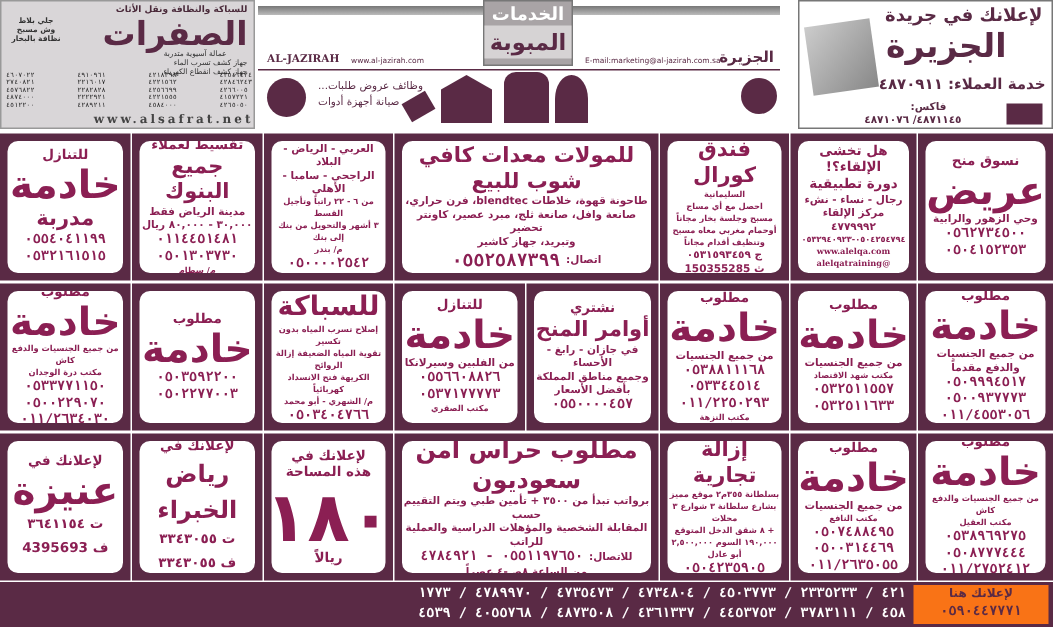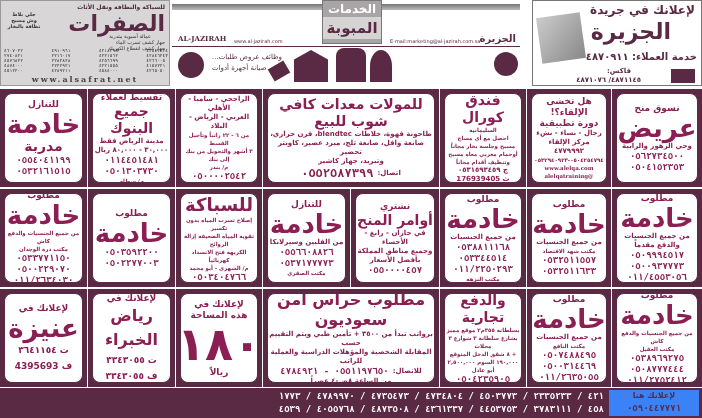--- a/index.html
+++ b/index.html
@@ -5,21 +5,21 @@
   html,body{margin:0;padding:0;}
   body{width:702px;height:418px;background:#ffffff;overflow:hidden;position:relative;font-family:"DejaVu Sans",sans-serif;}
   .hdr-left{position:absolute;left:0;top:0;width:170px;height:86px;background:#d9d6d8;border:1px solid #999;box-sizing:border-box;}
   .hdr-left .tag{position:absolute;right:4px;top:2px;font-size:6px;color:#4a2a3a;font-weight:bold;direction:rtl;}
   .hdr-left .logo{position:absolute;right:4px;top:10px;font-size:22px;font-weight:bold;color:#5a2a45;direction:rtl;letter-spacing:1px;}
   .hdr-left .sub{position:absolute;right:18px;top:32px;font-size:5px;color:#333;direction:rtl;}
   .hdr-left .svc{position:absolute;right:4px;top:38px;font-size:5px;color:#333;direction:rtl;line-height:6px;}
   .hdr-left .side{position:absolute;left:6px;top:10px;width:34px;font-size:5px;color:#333;direction:rtl;text-align:center;line-height:6px;font-weight:bold;}
   .hdr-left .phones{position:absolute;left:3px;top:47px;width:164px;display:flex;flex-direction:row-reverse;justify-content:space-between;font-size:4.5px;color:#222;font-family:"DejaVu Sans Mono",monospace;line-height:5px;}
   .hdr-left .phones .col{display:flex;flex-direction:column;}
-  .hdr-left .url{position:absolute;left:0;right:0;bottom:1px;text-align:center;font-size:8px;font-weight:bold;color:#444;letter-spacing:2px;font-family:"DejaVu Serif",serif;}
+  .hdr-left .url{position:absolute;left:0;right:0;bottom:1px;text-align:right;font-size:8px;font-weight:bold;color:#444;letter-spacing:2px;font-family:"DejaVu Serif",serif;}
   .hdr-mid{position:absolute;left:172px;top:0;width:348px;height:86px;}
   .hdr-mid .bar{position:absolute;left:0;right:0;top:4px;height:6px;background:linear-gradient(#777,#bbb);}
   .hdr-mid .title-box{position:absolute;left:150px;top:0;width:60px;height:44px;background:#a9a4a6;border:1px solid #777;box-sizing:border-box;text-align:center;}
   .hdr-mid .title1{font-size:12px;color:#fff;font-weight:bold;display:block;line-height:16px;}
   .hdr-mid .title2{font-size:15px;color:#5a2a45;font-weight:bold;display:block;line-height:22px;background:#d6d3d4;}
   .hdr-mid .alj{position:absolute;left:6px;top:34px;font-size:7px;color:#5a2a45;font-weight:bold;font-family:"DejaVu Serif",serif;}
   .hdr-mid .web{position:absolute;left:62px;top:38px;font-size:5px;color:#5a2a45;}
   .hdr-mid .mail{position:absolute;left:218px;top:38px;font-size:5px;color:#5a2a45;}
   .hdr-mid .jlogo{position:absolute;right:4px;top:33px;font-size:10px;color:#5a2a45;font-weight:bold;}
   .hdr-mid .line{position:absolute;left:0;right:0;top:46px;height:1px;background:#5a2a45;}
@@ -39,21 +39,21 @@
   .t-s{font-size:9px;font-weight:bold;line-height:11px;}
   .t-l{font-size:26px;font-weight:bold;line-height:28px;}
   .t-m{font-size:14px;font-weight:bold;line-height:17px;}
   .t-x{font-size:7px;font-weight:bold;line-height:9px;}
   .t-xx{font-size:5.5px;font-weight:bold;line-height:8px;}
   .ph{font-size:9px;font-weight:bold;line-height:11px;letter-spacing:1px;font-family:"DejaVu Sans Mono",monospace;direction:ltr;}
   .ph-big{font-size:12px;font-weight:bold;line-height:15px;letter-spacing:1px;font-family:"DejaVu Sans Mono",monospace;direction:ltr;}
   .huge{font-size:46px;font-weight:bold;line-height:46px;}
   .footer{position:absolute;left:0;top:388px;width:702px;height:30px;background:#5a2a45;}
   .footer .nums{position:absolute;left:4px;top:2px;width:600px;color:#fff;font-size:9px;font-weight:bold;font-family:"DejaVu Sans Mono",monospace;line-height:13px;direction:rtl;text-align:right;}
-  .footer .adhere{position:absolute;right:3px;top:2px;width:90px;height:26px;background:#3b82f6;text-align:center;color:#5a2a45;}
+  .footer .adhere{position:absolute;right:3px;top:2px;width:90px;height:26px;background:#f97316;text-align:center;color:#5a2a45;}
   .footer .adhere .a1{font-size:8px;font-weight:bold;line-height:12px;display:block;direction:rtl;}
   .footer .adhere .a2{font-size:9px;font-weight:bold;line-height:12px;display:block;font-family:"DejaVu Sans Mono",monospace;}
 </style>
 </head>
 <body>
 
 <div class="hdr-left">
   <div class="tag">للسباكة والنظافة ونقل الأثاث</div>
   <div class="logo">الصفرات</div>
   <div class="sub">عمالة آسيوية متدربة</div>
@@ -151,40 +151,40 @@
 </div>
 <div class="ad" style="left:440px;top:89px;width:86px;height:98px;">
   <div class="in">
     <div class="t-m">فندق كورال</div>
     <div class="t-xx">السليمانية</div>
     <div class="t-xx">احصل مع أي مساج</div>
     <div class="t-xx">مسبح وجلسة بخار مجاناً</div>
     <div class="t-xx">أوحمام مغربي معاه مسبح</div>
     <div class="t-xx">وتنظيف أقدام مجاناً</div>
     <div class="t-x">ج ٠٥٣١٥٩٣٤٥٩</div>
-    <div class="t-x">ث 176939405</div>
+    <div class="t-x">ث 150355285</div>
   </div>
 </div>
 <div class="ad" style="left:263px;top:89px;width:176px;height:98px;">
   <div class="in">
     <div class="t-m">للمولات معدات كافي شوب للبيع</div>
     <div class="t-x">طاحونة قهوة، خلاطات blendtec، فرن حراري،</div>
     <div class="t-x">صانعة وافل، صانعة ثلج، مبرد عصير، كاونتر تحضير</div>
     <div class="t-x">وتبريد، جهاز كاشير</div>
     <div style="display:flex;flex-direction:row;align-items:center;gap:4px;">
       <span class="t-x">اتصال:</span>
       <span class="ph-big">٠٥٥٢٥٨٧٣٩٩</span>
     </div>
   </div>
 </div>
 <div class="ad" style="left:176px;top:89px;width:86px;height:98px;">
   <div class="in">
     <div class="t-s">تقسيط لعملاء</div>
+    <div class="t-x">العربي - الرياض - البلاد</div>
     <div class="t-x">الراجحي - سامبا - الأهلي</div>
-    <div class="t-x">العربي - الرياض - البلاد</div>
     <div class="t-xx">من ٦ - ٢٢ راتباً وتأجيل القسط</div>
     <div class="t-xx">٣ أشهر والتحويل من بنك إلى بنك</div>
     <div class="t-xx">م/ بندر</div>
     <div class="ph">٠٥٠٠٠٠٢٥٤٢</div>
     <div class="ph">٠٥٥٥٩٠٩٦٢٥</div>
   </div>
 </div>
 <div class="ad" style="left:88px;top:89px;width:87px;height:98px;">
   <div class="in">
     <div class="t-s">تقسيط لعملاء</div>
@@ -305,21 +305,21 @@
     <div class="t-l">خادمة</div>
     <div class="t-x">من جميع الجنسيات</div>
     <div class="t-xx">مكتب النافع</div>
     <div class="ph">٠٥٠٧٤٨٨٤٩٥</div>
     <div class="ph">٠٥٠٠٣١٤٤٦٩</div>
     <div class="ph">٠١١/٢٦٣٥٠٥٥</div>
   </div>
 </div>
 <div class="ad" style="left:440px;top:289px;width:86px;height:98px;">
   <div class="in">
-    <div class="t-m">والدفع تجارية</div>
+    <div class="t-m">إزالة تجارية</div>
     <div class="t-xx">بسلطانة ٣٥٥م٢ موقع مميز</div>
     <div class="t-xx">بشارع سلطانة ٣ شوارع ٣ محلات</div>
     <div class="t-xx">+ ٨ شقق الدخل المتوقع</div>
     <div class="t-xx">١٩٠,٠٠٠ السوم ٢,٥٠٠,٠٠٠</div>
     <div class="t-xx">أبو عادل</div>
     <div class="ph">٠٥٠٤٢٣٥٩٠٥</div>
   </div>
 </div>
 <div class="ad" style="left:263px;top:289px;width:176px;height:98px;">
   <div class="in">

